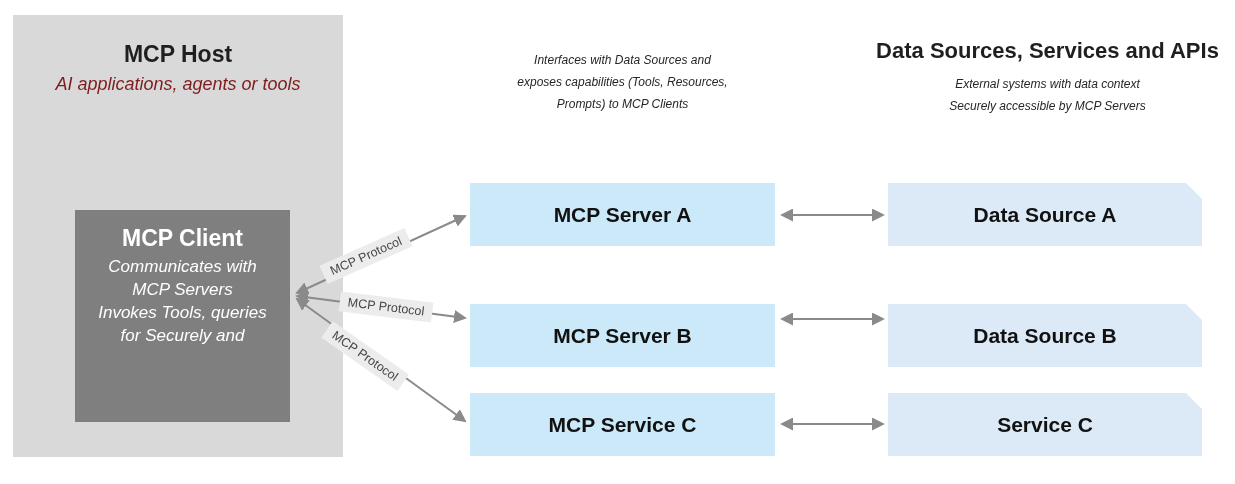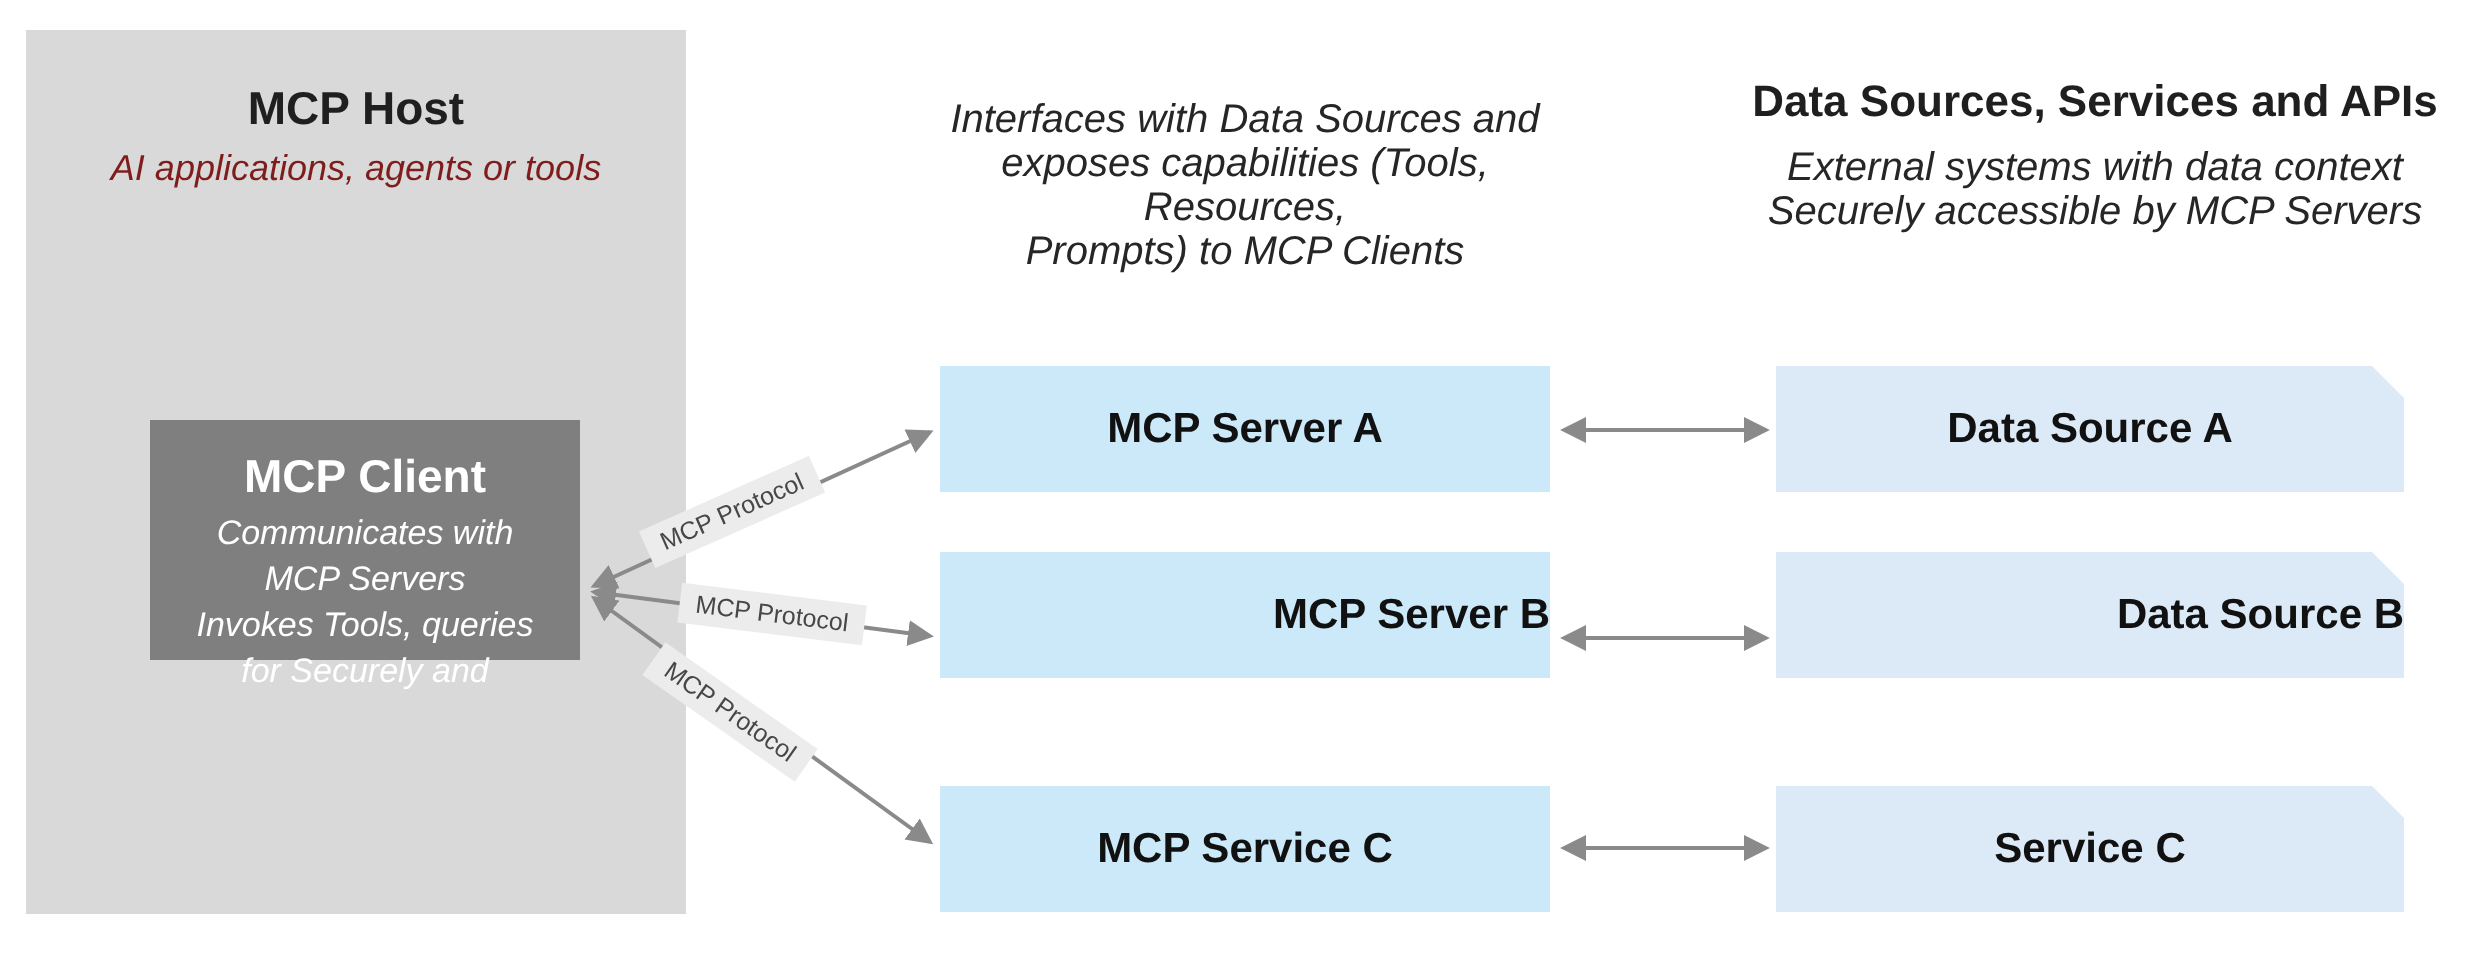--- a/index.html
+++ b/index.html
@@ -32,61 +32,61 @@
     margin-top: 6px;
     font-size: 18px;
     font-style: italic;
     color: #7f1d1d;
   }
 
   
   .client {
     position: absolute;
     left: 62px; top: 195px;
-    width: 215px; height: 120px;
+    width: 215px; height: 212px;
     background: #7f7f7f;
     color: #ffffff;
     text-align: center;
   }
   .client-title {
     margin-top: 15px;
     font-size: 23px;
     font-weight: 700;
   }
   .client-lines {
     margin-top: 3px;
     font-size: 17px;
     font-style: italic;
     line-height: 23px;
   }
 
   
   .col-header { position: absolute; text-align: center; }
   .col-header .col-title { font-size: 22px; font-weight: 700; color: #1f1f1f; }
-  .col-header .col-desc { margin-top: 9px; font-size: 20px; font-style: italic; line-height: 22px; color: #262626; }
+  .col-header .col-desc { margin-top: 9px; font-size: 12px; font-style: italic; line-height: 22px; color: #262626; }
   .server-header { left: 450px; top: 40px; width: 345px; }
   .data-header   { left: 855px; top: 38px; width: 385px; }
 
   
   .node {
     position: absolute;
     width: 305px; height: 63px;
     display: flex; align-items: center; justify-content: center;
     font-size: 21px;
     font-weight: 600;
     color: #111111;
   }
   .server-box { left: 470px; background: #cbe9f8; }
   .data-box {
     left: 888px; width: 314px;
     background: #dce9f6;
     clip-path: polygon(0 0, calc(100% - 16px) 0, 100% 16px, 100% 100%, 0 100%);
   }
   .row-a { top: 183px; }
-  .row-b { top: 276px; justify-content: flex-end; }
+  .row-b { top: 304px; }
   .row-c { top: 393px; }
 
   
   .arrows {
     position: absolute;
     left: 0; top: 0;
     width: 1235px; height: 484px;
     pointer-events: none;
   }
 

